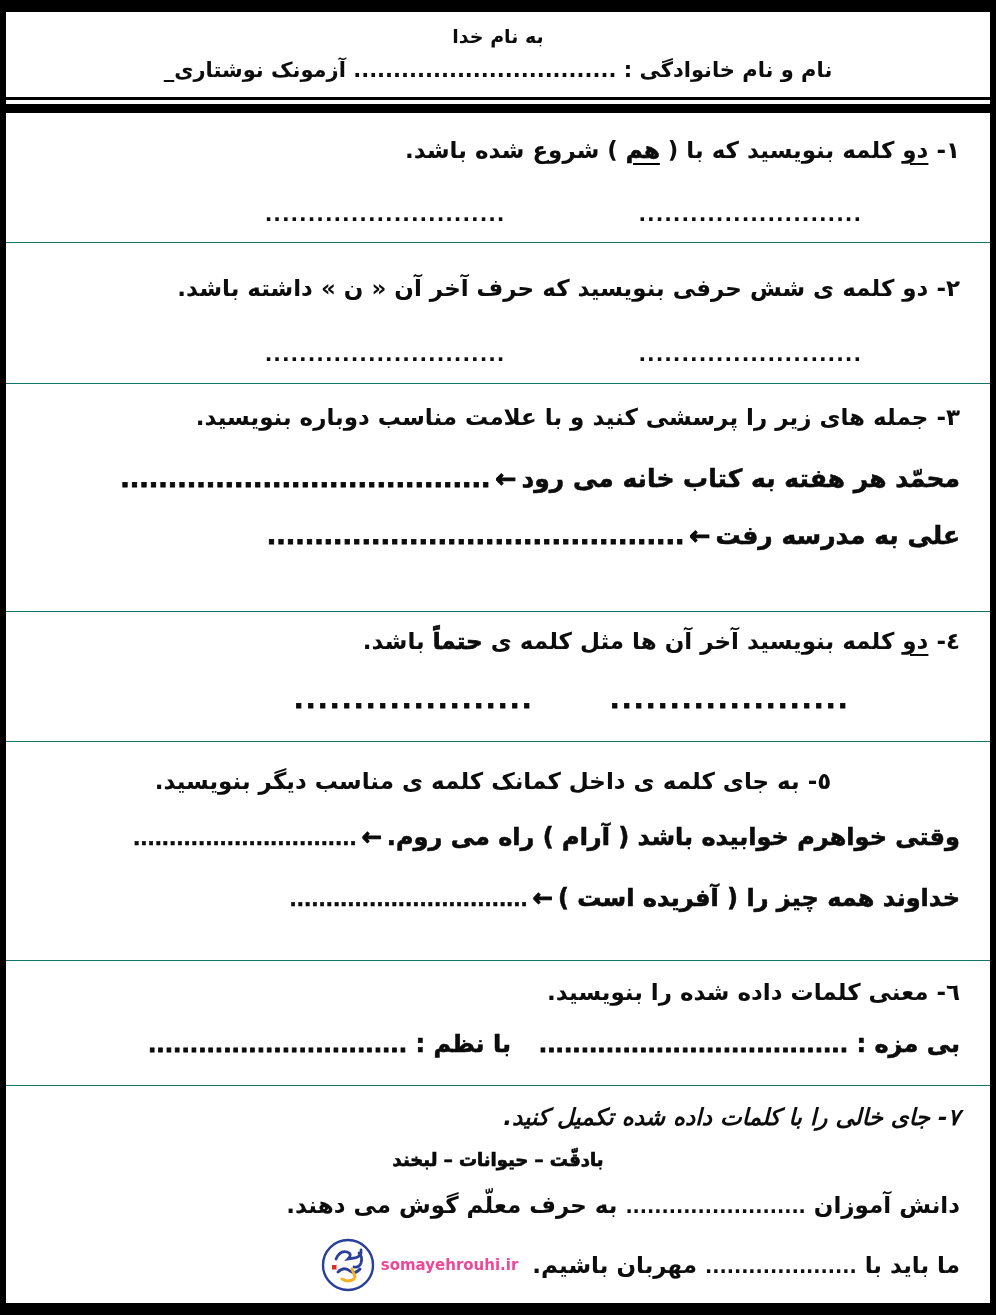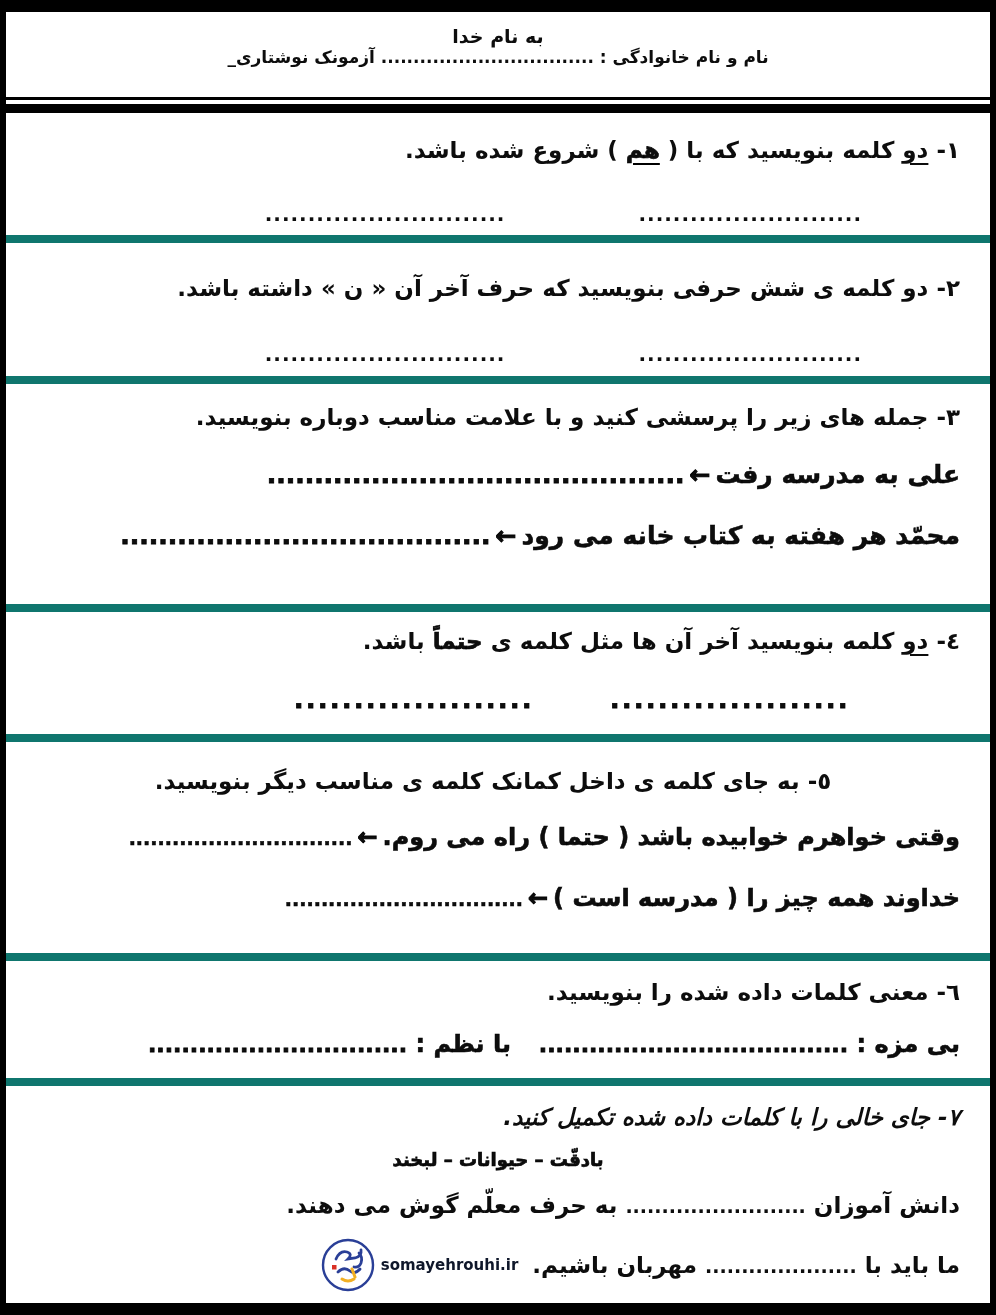--- a/index.html
+++ b/index.html
@@ -11,26 +11,26 @@
     border: solid #000;
     border-width: 12px 6px 12px 6px;
     font-family: "DejaVu Sans", sans-serif;
     color: #0d0d0d;
     direction: rtl;
     overflow: hidden;
   }
   
   .header { height: 88px; border-bottom: 3px solid #000; text-align: center; }
   .bismillah { padding-top: 13px; font-size: 19px; font-weight: bold; }
-  .name-line { font-size: 17px; font-weight: bold; text-align: center; }
+  .name-line { margin-top: 11px; font-size: 21px; font-weight: bold; text-align: center; }
   .name-line .dots-inline { letter-spacing: 1px; font-weight: bold; }
   .black-band { height: 9px; background: #000; margin-top: 4px; }
 
   
-  .sec { border-bottom: 8px solid #0f766e; overflow: hidden; }
+  .sec { border-bottom: 1px solid #0f766e; overflow: hidden; }
   .sec-1 { height: 130px; }
   .sec-2 { height: 141px; }
   .sec-3 { height: 228px; }
   .sec-4 { height: 130px; }
   .sec-5 { height: 219px; }
   .sec-6 { height: 125px; }
   .sec-7 { height: 243px; border-bottom: none; }
 
   .q-line {
     font-size: 23px; font-weight: bold; line-height: 1.5;
@@ -85,21 +85,21 @@
     padding: 0 30px 0 20px; text-align: right; white-space: nowrap;
   }
   .fill-line .dots { font-size: 19px; }
   .footer-row {
     display: flex; direction: rtl; align-items: center;
     margin-top: 16px; padding: 0 30px 0 20px;
   }
   .footer-sentence { font-size: 23px; font-weight: bold; white-space: nowrap; }
   .footer-sentence .dots { font-size: 19px; }
   .site-label {
-    direction: ltr; font-size: 15px; font-weight: bold; color: #0f172a;
+    direction: ltr; font-size: 15px; font-weight: bold; color: #ec4899;
     margin-right: 14px; margin-left: 6px;
   }
   .logo { width: 54px; height: 54px; flex: 0 0 auto; }
 </style>
 </head>
 <body>
 
 <div class="page">
 
   <div class="header">
@@ -123,36 +123,36 @@
   <section class="sec sec-2">
     <p class="q-line">٢- دو کلمه ی شش حرفی بنویسید که حرف آخر آن « ن » داشته باشد.</p>
     <div class="dots-row">
       <span class="dots">..........................</span>
       <span class="dots">............................</span>
     </div>
   </section>
 
   <section class="sec sec-3">
     <p class="q-line">٣- جمله های زیر را پرسشی کنید و با علامت مناسب دوباره بنویسید.</p>
+    <p class="sentence-line l1"><span>محمّد هر هفته به کتاب خانه می رود</span><span class="arrow">←</span><span class="dots-heavy">.......................................</span></p>
     <p class="sentence-line l2"><span>علی به مدرسه رفت</span><span class="arrow">←</span><span class="dots-heavy">............................................</span></p>
-    <p class="sentence-line l1"><span>محمّد هر هفته به کتاب خانه می رود</span><span class="arrow">←</span><span class="dots-heavy">.......................................</span></p>
   </section>
 
   <section class="sec sec-4">
     <p class="q-line"><span>٤- </span><span class="u">دو</span><span> کلمه بنویسید آخر آن ها مثل کلمه ی </span><span class="xb">حتماً</span><span> باشد.</span></p>
     <div class="dots-row">
       <span class="dots-heavy">....................</span>
       <span class="dots-heavy">....................</span>
     </div>
   </section>
 
   <section class="sec sec-5">
     <p class="q-line">٥- به جای کلمه ی داخل کمانک کلمه ی مناسب دیگر بنویسید.</p>
-    <p class="sentence-line l1"><span>وقتی خواهرم خوابیده باشد ( </span><span class="xb">حتما</span><span> ) راه می روم.</span><span class="arrow">←</span><span class="dots">...............................</span></p>
-    <p class="sentence-line l2"><span>خداوند همه چیز را ( </span><span class="xb">مدرسه است</span><span> )</span><span class="arrow">←</span><span class="dots">.................................</span></p>
+    <p class="sentence-line l1"><span>وقتی خواهرم خوابیده باشد ( </span><span class="xb">آرام</span><span> ) راه می روم.</span><span class="arrow">←</span><span class="dots">...............................</span></p>
+    <p class="sentence-line l2"><span>خداوند همه چیز را ( </span><span class="xb">آفریده است</span><span> )</span><span class="arrow">←</span><span class="dots">.................................</span></p>
   </section>
 
   <section class="sec sec-6">
     <p class="q-line">٦- معنی کلمات داده شده را بنویسید.</p>
     <div class="meaning-row">
       <span class="meaning-item"><span>بی مزه : </span><span class="dots-heavy">.....................................</span></span>
       <span class="meaning-item"><span>با نظم : </span><span class="dots-heavy">...............................</span></span>
     </div>
   </section>
 

